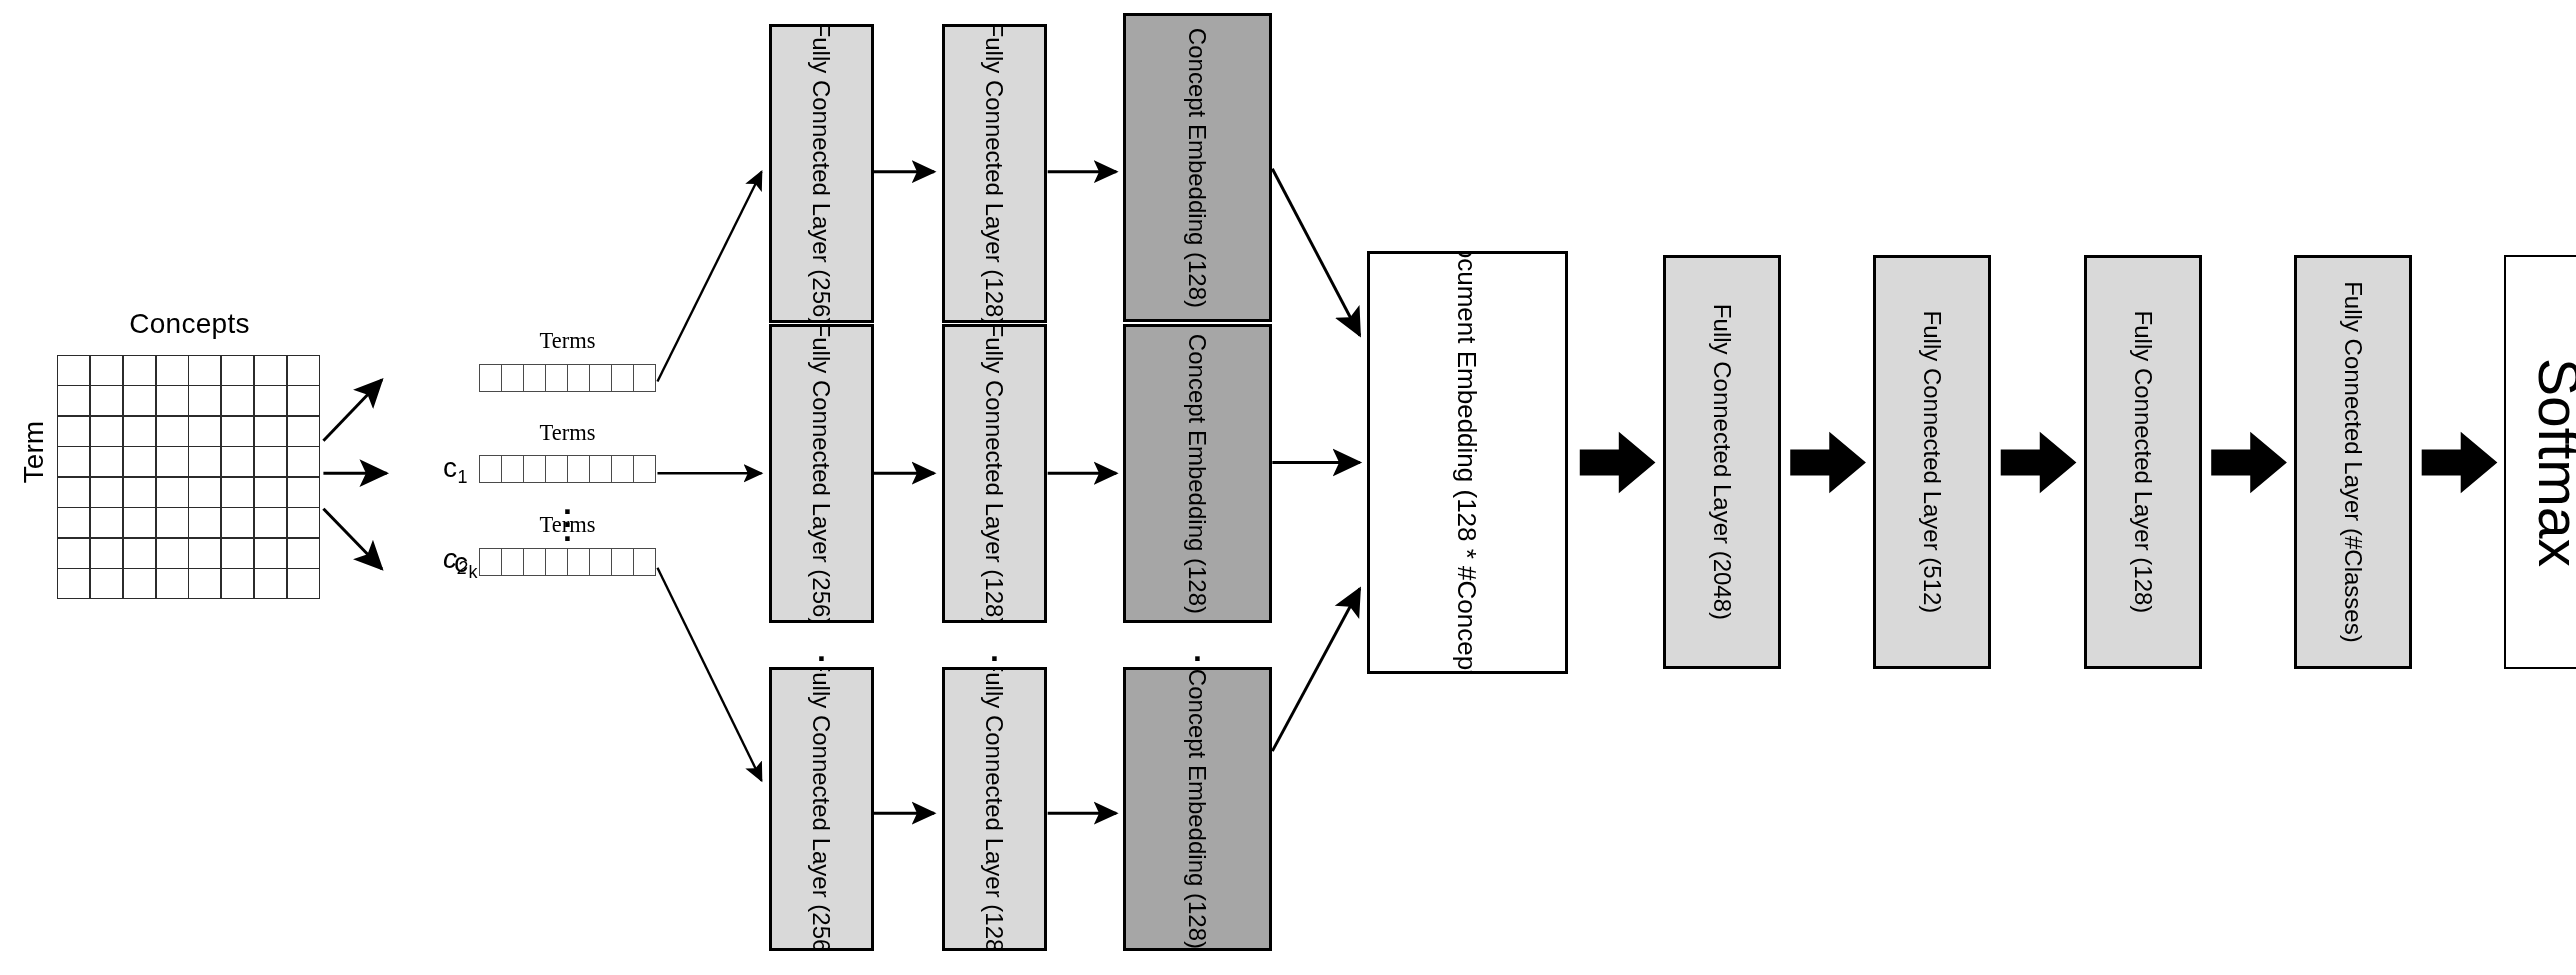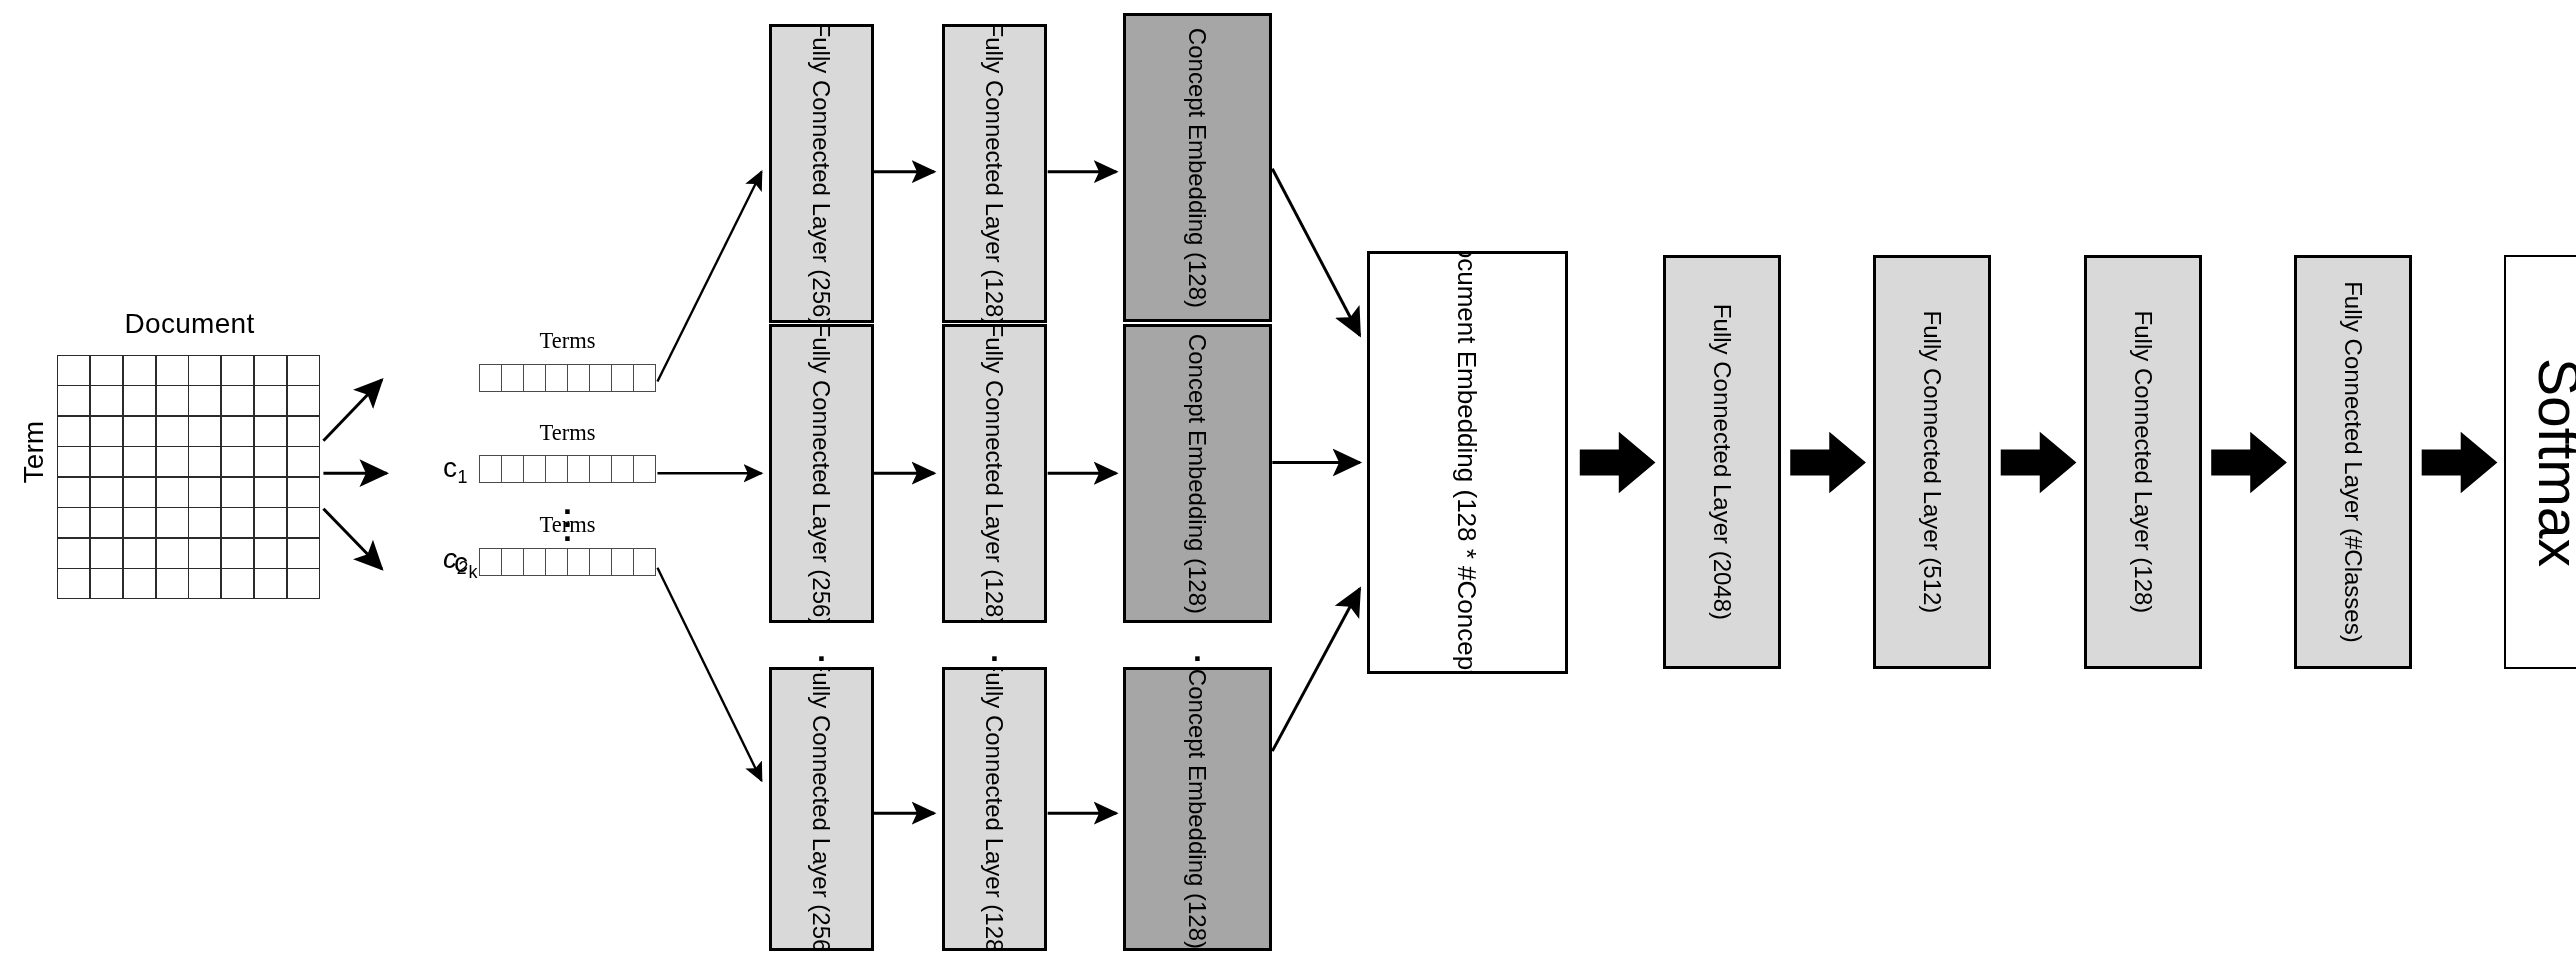--- a/index.html
+++ b/index.html
@@ -188,21 +188,21 @@
 
     <g fill="#000">
       <path d="M2672,760 L2738,760 L2738,730 L2800,782 L2738,834 L2738,804 L2672,804 Z"></path>
       <path d="M3028,760 L3094,760 L3094,730 L3156,782 L3094,834 L3094,804 L3028,804 Z"></path>
       <path d="M3384,760 L3450,760 L3450,730 L3512,782 L3450,834 L3450,804 L3384,804 Z"></path>
       <path d="M3740,760 L3806,760 L3806,730 L3868,782 L3806,834 L3806,804 L3740,804 Z"></path>
       <path d="M4096,760 L4162,760 L4162,730 L4224,782 L4162,834 L4162,804 L4096,804 Z"></path>
     </g>
   </svg>
 
-  <div id="concept-axis-label" class="abs">Document</div>
+  <div id="concept-axis-label" class="abs">Concepts</div>
   <div id="term-axis-label" class="abs">Term</div>
   <div id="matrix-grid" class="abs" style="grid-template-columns: repeat(8, 1fr); grid-template-rows: repeat(8, 1fr);">
       <div class="cell"></div>
       <div class="cell"></div>
       <div class="cell"></div>
       <div class="cell"></div>
       <div class="cell"></div>
       <div class="cell"></div>
       <div class="cell"></div>
       <div class="cell"></div>

